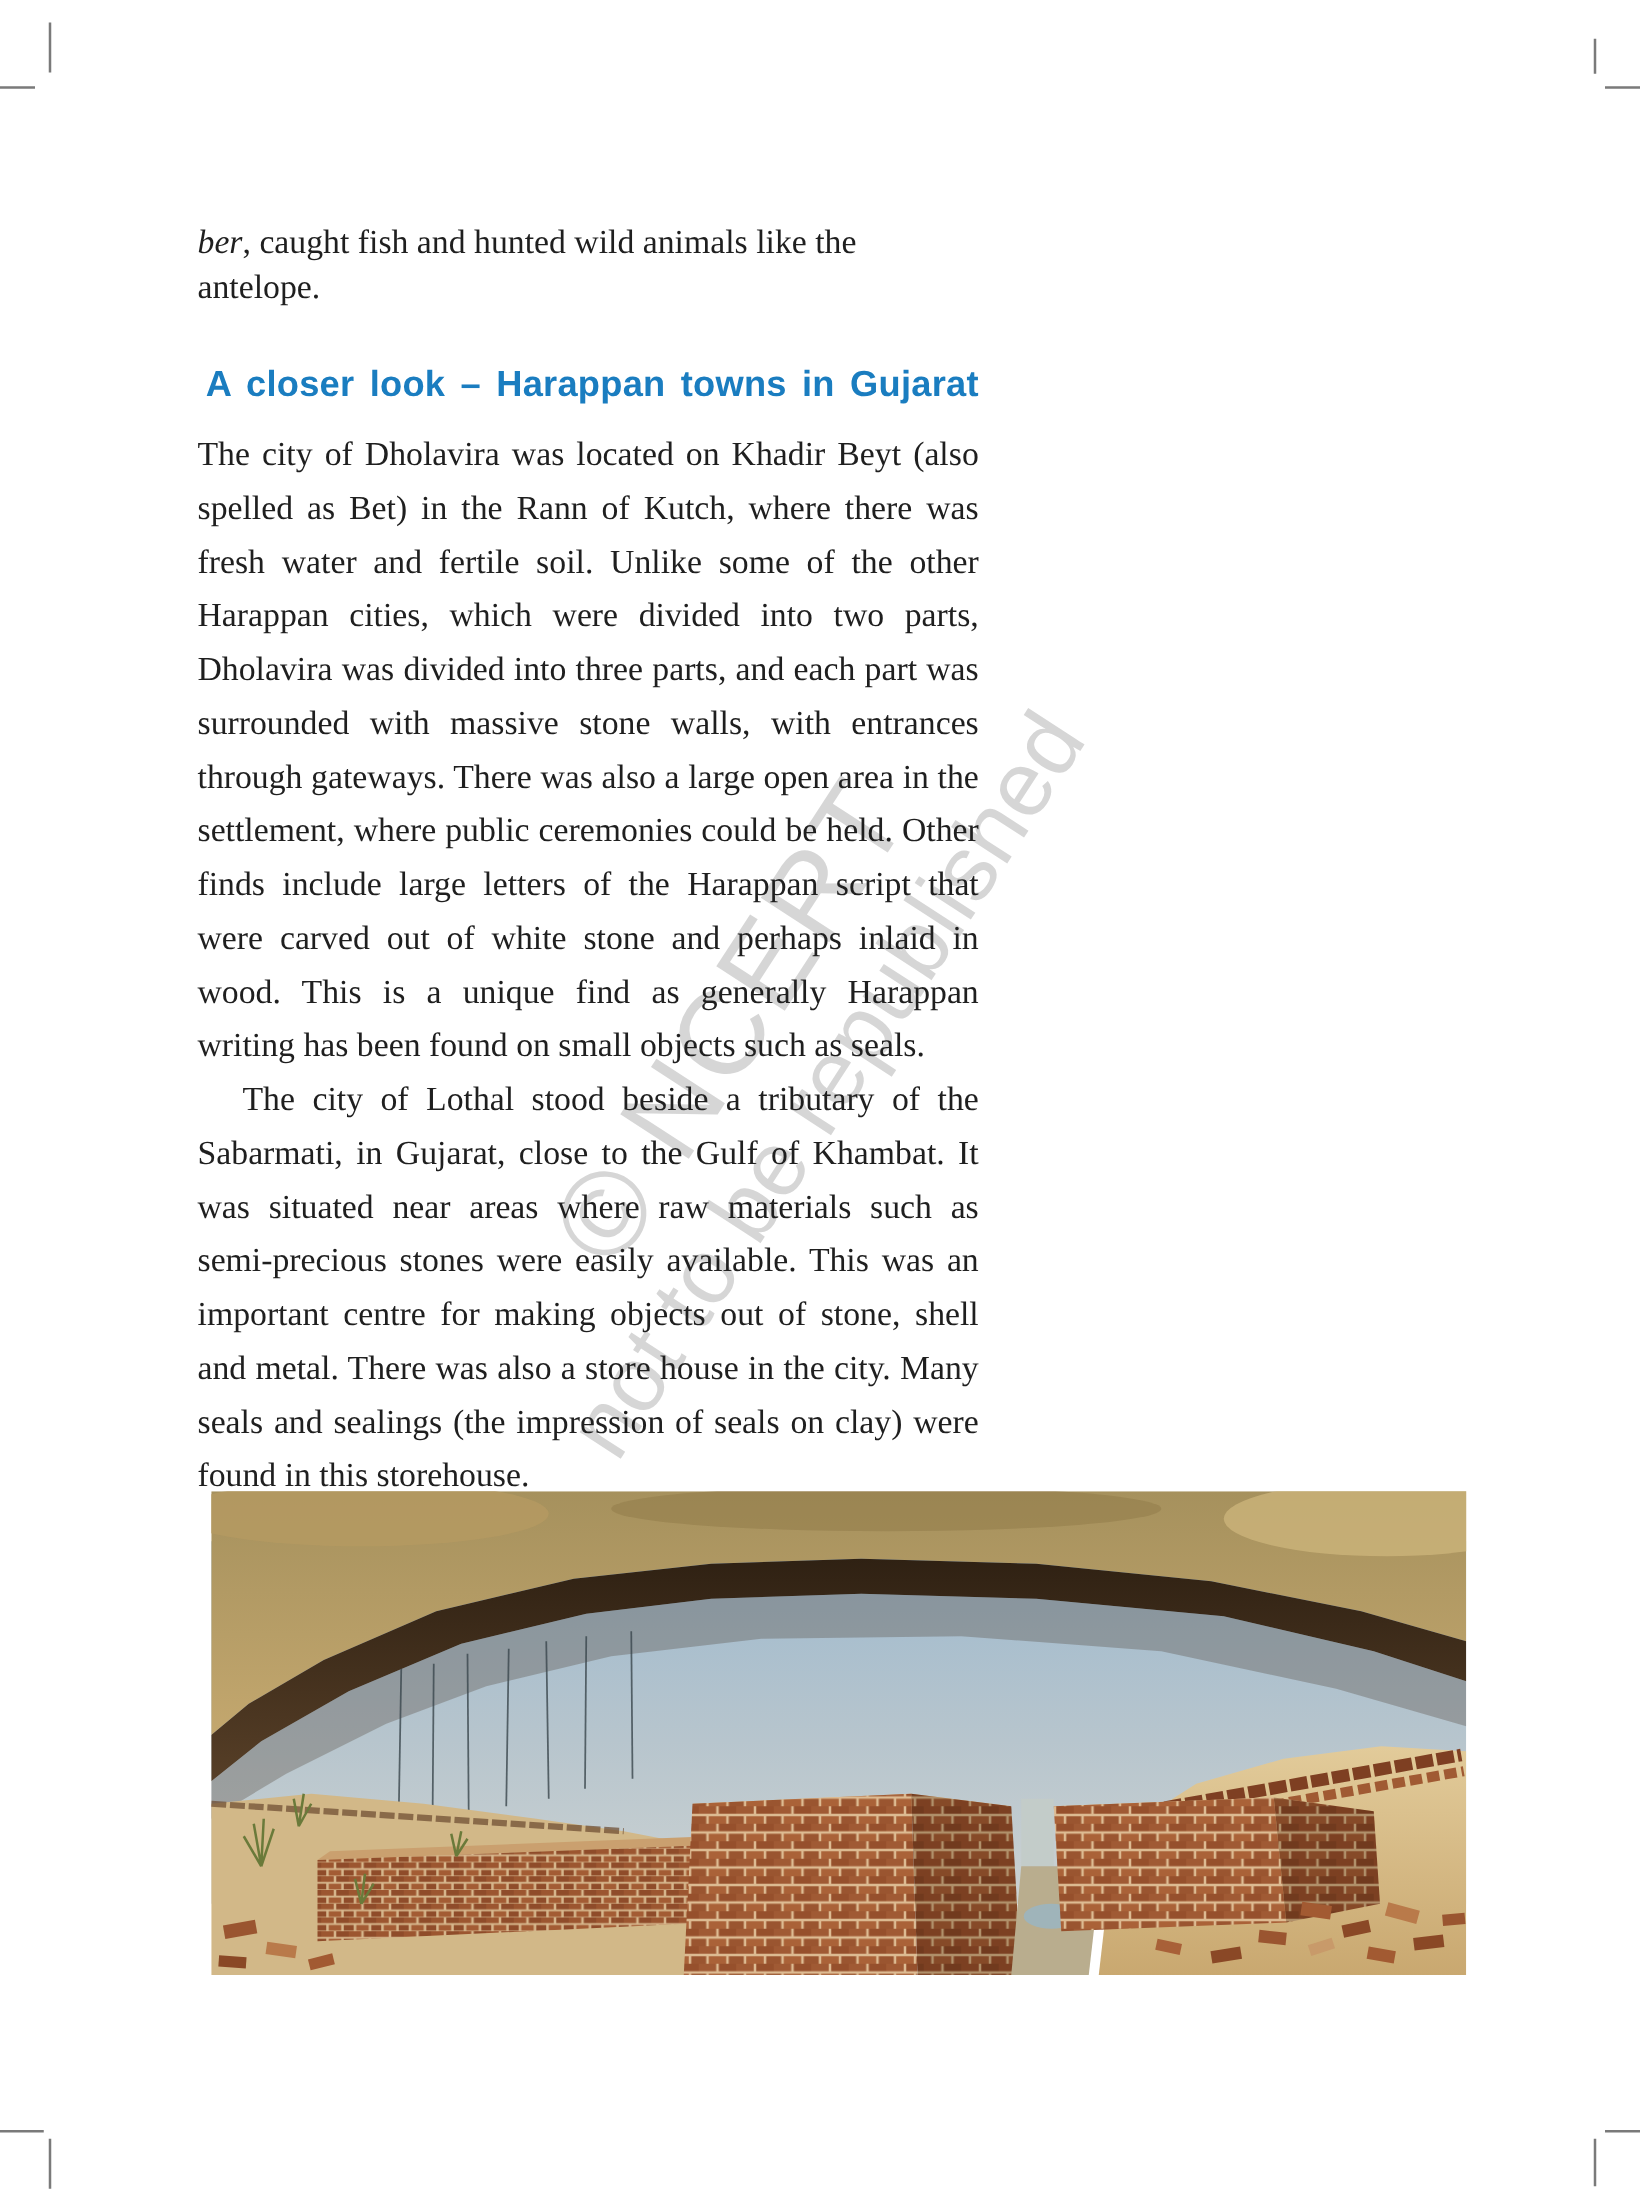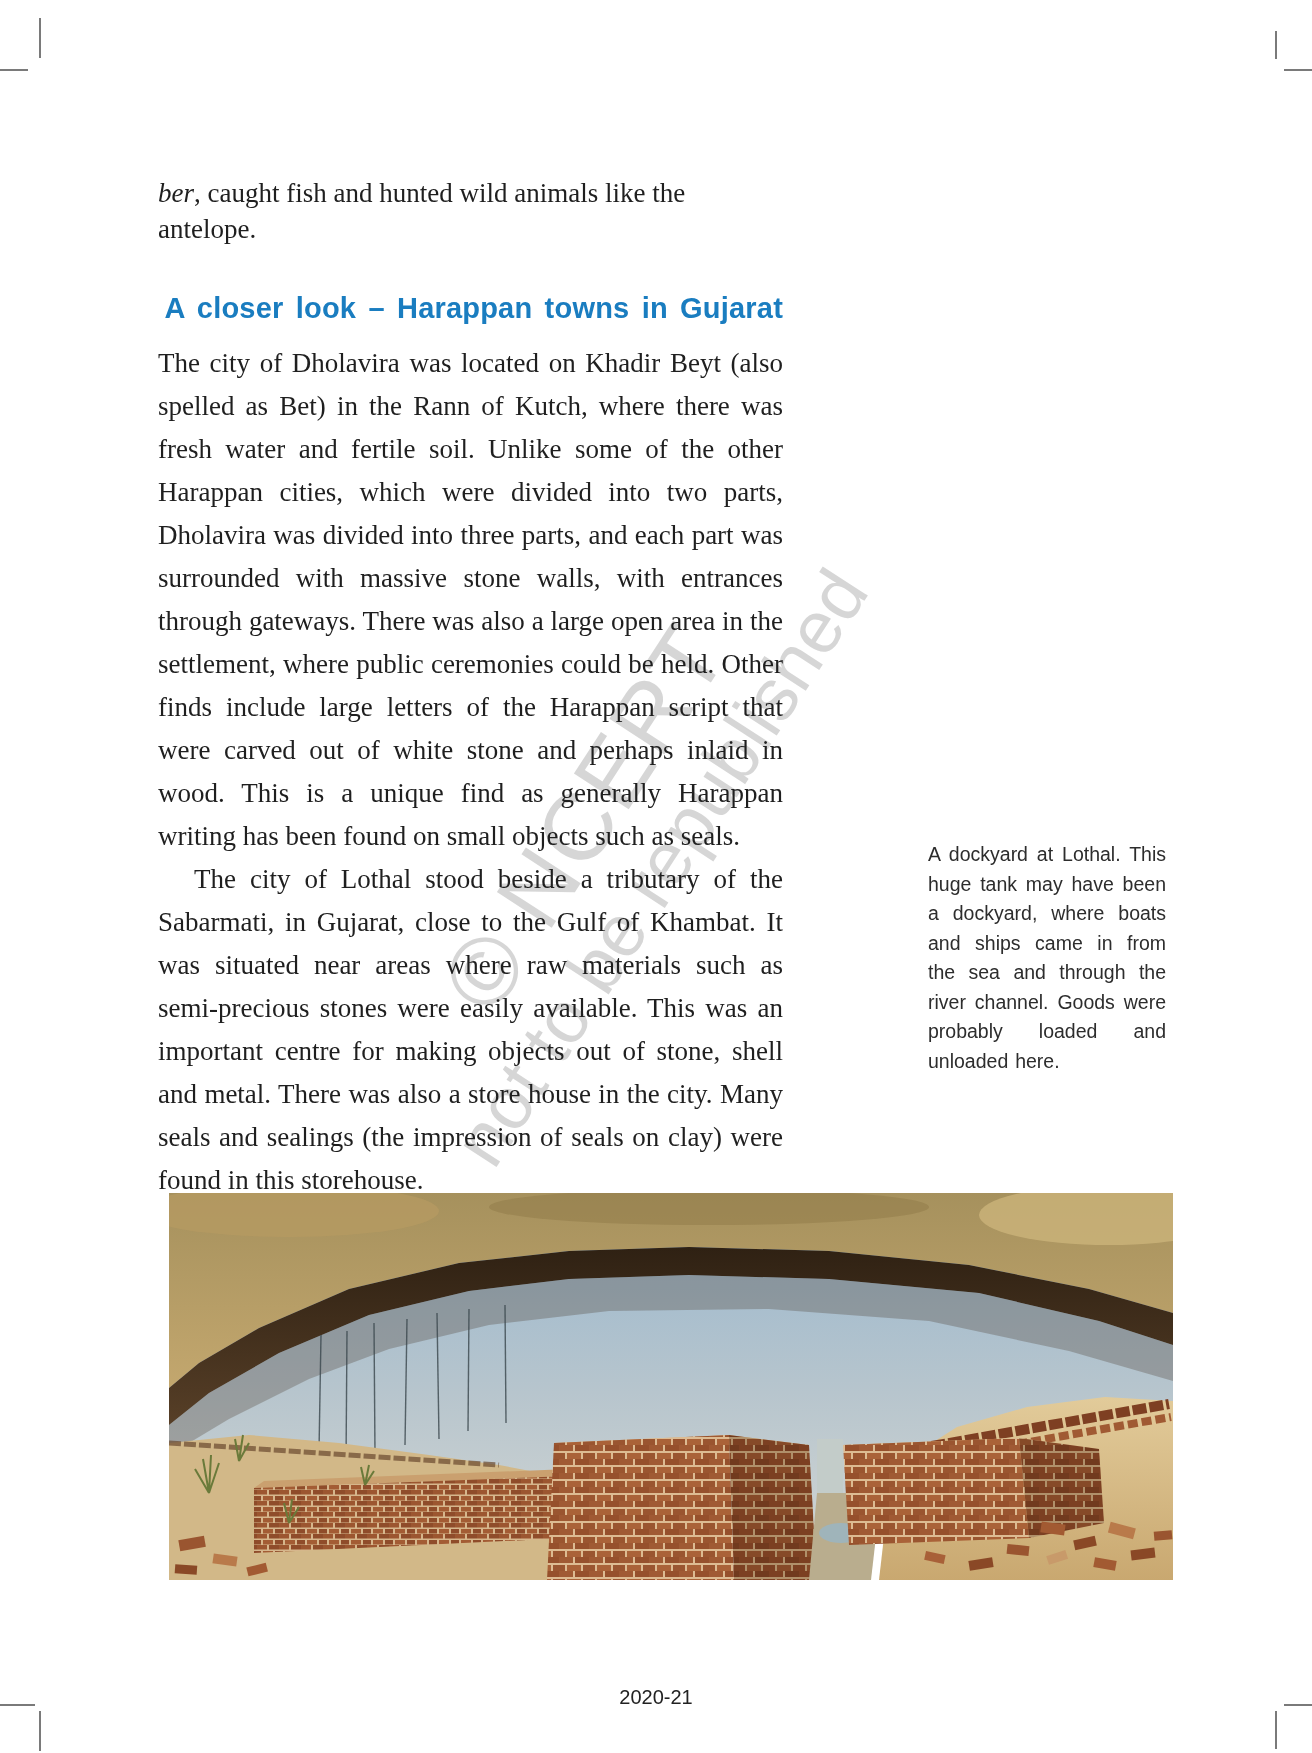--- a/index.html
+++ b/index.html
@@ -75,21 +75,20 @@
 
   <div class="main-col">
     <p class="fragment"><span class="it">ber</span><span>, caught fish and hunted wild animals like the antelope.</span></p>
 
     <h2 class="section-heading">A closer look – Harappan towns in Gujarat</h2>
 
     <p class="body-para">The city of Dholavira was located on Khadir Beyt (also spelled as Bet) in the Rann of Kutch, where there was fresh water and fertile soil. Unlike some of the other Harappan cities, which were divided into two parts, Dholavira was divided into three parts, and each part was surrounded with massive stone walls, with entrances through gateways. There was also a large open area in the settlement, where public ceremonies could be held. Other finds include large letters of the Harappan script that were carved out of white stone and perhaps inlaid in wood. This is a unique find as generally Harappan writing has been found on small objects such as seals.</p>
     <p class="body-para indent">The city of Lothal stood beside a tributary of the Sabarmati, in Gujarat, close to the Gulf of Khambat. It was situated near areas where raw materials such as semi-precious stones were easily available. This was an important centre for making objects out of stone, shell and metal. There was also a store house in the city. Many seals and sealings (the impression of seals on clay) were found in this storehouse.</p>
   </div>
 
-  <div class="caption">A dockyard at Lothal. This huge tank may have been a dockyard, where boats and ships came in from the sea and through the river channel. Goods were probably loaded and unloaded here.</div>
 
   <div class="photo" role="img" aria-label="Photograph of the dockyard at Lothal: a large rectangular tank of pale blue water edged by dark brick embankments, with excavated brick platforms and scattered brick rubble on sandy ground in the foreground.">
     <svg viewBox="0 0 1004 387" preserveAspectRatio="none">
       <defs>
         <linearGradient id="waterG" x1="0" y1="0" x2="0" y2="1">
           <stop offset="0" stop-color="#9db9ce"></stop>
           <stop offset="0.55" stop-color="#b7c5cd"></stop>
           <stop offset="1" stop-color="#ccd2d2"></stop>
         </linearGradient>
         <linearGradient id="topG" x1="0" y1="0" x2="0" y2="1">
@@ -192,15 +191,14 @@
 
       <g stroke="#6a7a3a" stroke-width="2" fill="none">
         <path d="M40,300 l-6,-34 M40,300 l2,-38 M40,300 l10,-30 M40,300 l-14,-24"></path>
         <path d="M70,268 l-4,-22 M70,268 l4,-26 M70,268 l10,-18"></path>
         <path d="M196,292 l-4,-18 M196,292 l4,-20 M196,292 l9,-14"></path>
         <path d="M120,330 l-5,-20 M120,330 l3,-24 M120,330 l10,-16"></path>
       </g>
     </svg>
   </div>
 
-  <div class="footer">2020-21</div>
 
 </div>
 
 </body></html>

